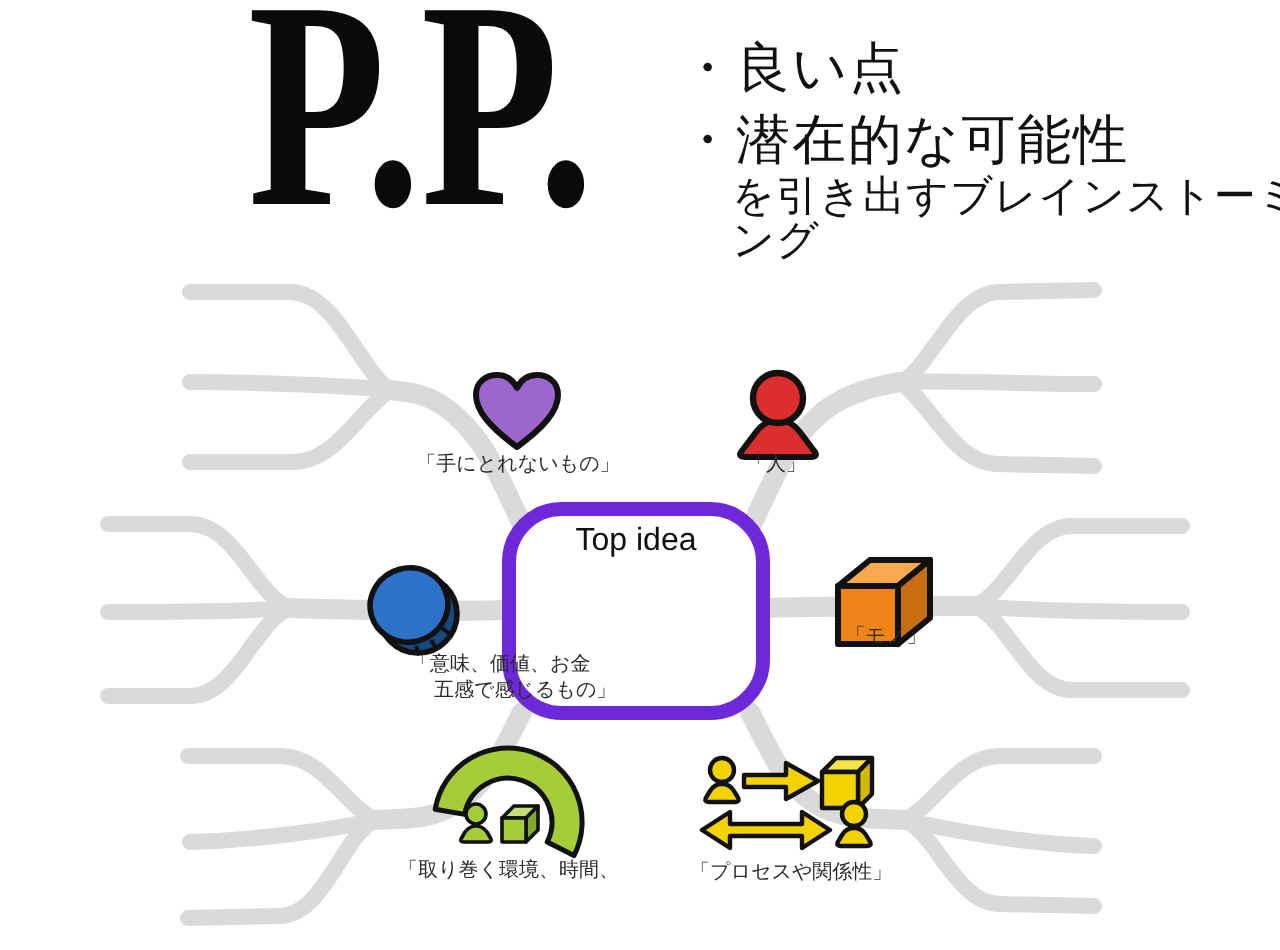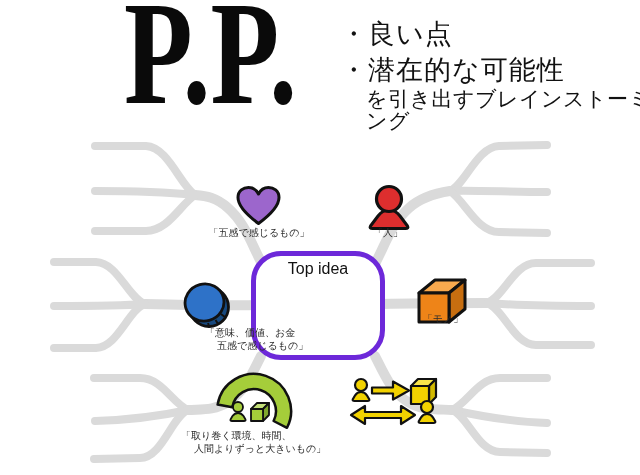--- a/index.html
+++ b/index.html
@@ -12,21 +12,21 @@
     font-family:"Liberation Serif",serif;font-weight:bold;
     font-size:148px;line-height:1;color:#0a0a0a;
     transform:scaleX(0.76);transform-origin:left top;letter-spacing:0px;
   }
   .bullets{position:absolute;left:340px;top:16px;color:#111;}
   .bullet{font-size:27px;line-height:36px;letter-spacing:1px;}
   .subtitle{font-size:21px;line-height:22px;margin-left:26px;margin-top:0;letter-spacing:0.5px;}
   .branches{position:absolute;left:0;top:0;z-index:1;}
   .topidea-box{
     position:absolute;left:251px;top:251px;width:134px;height:109px;
-    background:#fff;border:5px solid #6d28d9;border-radius:30px;z-index:2;
+    background:#fff;border:7px solid #6d28d9;border-radius:30px;z-index:2;
     box-sizing:border-box;text-align:center;
   }
   .topidea-box span{display:inline-block;margin-top:4px;font-size:16px;color:#111;}
   .icon{position:absolute;z-index:3;}
   .nlabel{
     position:absolute;z-index:3;font-size:10px;line-height:12.5px;color:#2b2b2b;
     white-space:nowrap;
   }
   .center{text-align:center;}
 </style>
@@ -77,21 +77,21 @@
     </g>
   </svg>
 
   <div class="topidea-box">
     <span>Top idea</span>
   </div>
 
   <svg class="icon" style="left:235px;top:185px;" width="47" height="41" viewBox="0 0 47 41">
     <path stroke="#111" stroke-width="3" stroke-linejoin="round" d="M 23.5 38.5 C 10 28.5 3 20.5 3 12.5 C 3 5.5 8.5 2.5 13.5 2.5 C 18 2.5 21.5 5 23.5 9 C 25.5 5 29 2.5 33.5 2.5 C 38.5 2.5 44 5.5 44 12.5 C 44 20.5 37 28.5 23.5 38.5 Z" fill="#9C66CC"></path>
   </svg>
-  <div class="nlabel center" style="left:194px;top:227px;width:130px;">「五感で感じるもの」</div>
+  <div class="nlabel center" style="left:194px;top:227px;width:130px;">「手にとれないもの」</div>
 
   <svg class="icon" style="left:366px;top:184px;" width="46" height="48" viewBox="0 0 46 48">
     <g stroke="#111" stroke-linejoin="round" fill="#DD2E2E">
       <path stroke-width="3" d="M 23 26 C 18.5 26 15 28 12 32 L 4.5 42 Q 3 44.5 6.5 44.5 L 39.5 44.5 Q 43 44.5 41.5 42 L 34 32 C 31 28 27.5 26 23 26 Z"></path>
       <circle cx="23" cy="15" r="12.5" stroke-width="3.2"></circle>
     </g>
   </svg>
   <div class="nlabel center" style="left:358px;top:227px;width:60px;">「人」</div>
 
   <svg class="icon" style="left:183px;top:281px;" width="48" height="48" viewBox="0 0 48 48">
@@ -120,32 +120,32 @@
   <svg class="icon" style="left:214px;top:371px;" width="80" height="60" viewBox="0 0 80 60">
     <g stroke="#111" stroke-linejoin="round" fill="#A5CD3A">
       <path stroke-width="2.5" d="M 3.6 33.6 A 37 37 0 1 1 73.0 56.8 L 59.6 50.0 A 22 22 0 1 0 18.3 36.2 Z"></path>
       <path stroke-width="1.8" d="M 24 42 C 21.5 42 20 43 18.5 45 L 16.5 48.5 Q 16 50 18 50 L 30 50 Q 32 50 31.5 48.5 L 29.5 45 C 28 43 26.5 42 24 42 Z"></path>
       <circle cx="24" cy="36" r="5" stroke-width="1.8"></circle>
       <path stroke-width="1.8" fill="#C3DF79" d="M 37 38 L 43 32 L 55 32 L 49 38 Z"></path>
       <path stroke-width="1.8" fill="#7FA82C" d="M 49 38 L 55 32 L 55 44 L 49 50 Z"></path>
       <path stroke-width="1.8" d="M 37 38 H 49 V 50 H 37 Z"></path>
     </g>
   </svg>
-  <div class="nlabel" style="left:181px;top:430px;">
+  <div class="nlabel" style="left:199px;top:430px;">
     <div>「取り巻く環境、時間、</div>
-    <div style="margin-left:13px;">人間よりずっと大きいもの」</div>
   </div>
 
   <svg class="icon" style="left:349px;top:376px;" width="92" height="54" viewBox="0 0 92 54">
     <g stroke="#111" stroke-linejoin="round" stroke-width="2.2" fill="#F2D200">
       <path d="M 12 16 C 9.5 16 7.5 17 6 19.5 L 3.8 23.2 Q 3.2 25 5.5 25 L 18.5 25 Q 20.8 25 20.2 23.2 L 18 19.5 C 16.5 17 14.5 16 12 16 Z"></path>
       <circle cx="12" cy="9" r="6"></circle>
       <path d="M 23 11.5 L 44 11.5 L 44 5.5 L 60 14.5 L 44 23.5 L 44 17.5 L 23 17.5 Z"></path>
       <path fill="#F8E44A" d="M 62 10 L 69 3 L 87 3 L 80 10 Z"></path>
       <path fill="#D2B900" d="M 80 10 L 87 3 L 87 21 L 80 28 Z"></path>
       <path d="M 62 10 H 80 V 28 H 62 Z"></path>
       <path d="M 2 39 L 16 30 L 16 36 L 52 36 L 52 30 L 66 39 L 52 48 L 52 42 L 16 42 L 16 48 Z"></path>
       <path d="M 78 38 C 75.5 38 73.5 39 72 41.5 L 69.8 45.2 Q 69.2 47 71.5 47 L 84.5 47 Q 86.8 47 86.2 45.2 L 84 41.5 C 82.5 39 80.5 38 78 38 Z"></path>
       <circle cx="78" cy="31" r="6"></circle>
     </g>
   </svg>
+  <div class="nlabel center" style="left:345px;top:431px;width:100px;">「プロセスや関係性」</div>
 
 </div>
 
 </body></html>

